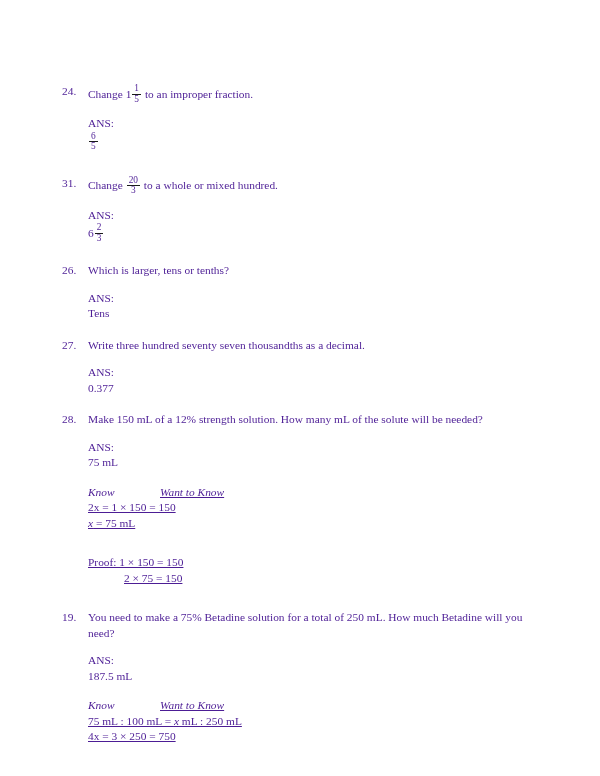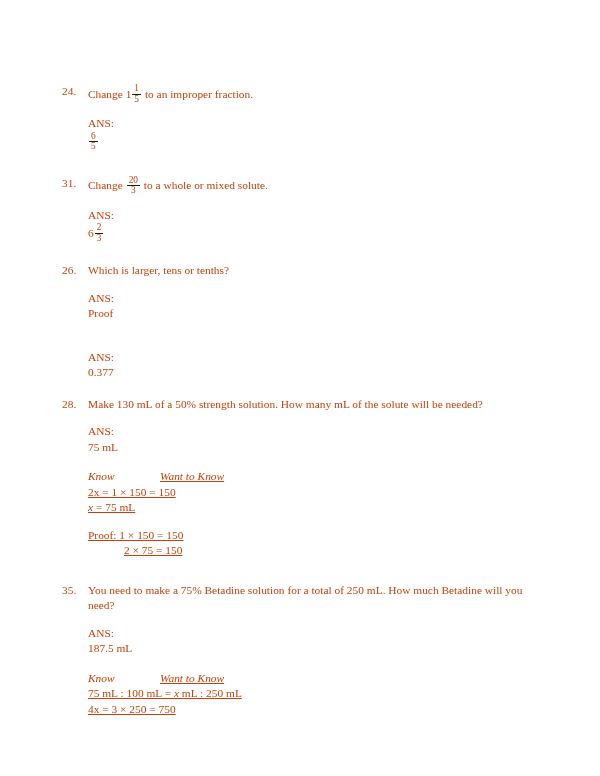--- a/index.html
+++ b/index.html
@@ -6,21 +6,21 @@
     margin: 0;
     padding: 0;
     background: #ffffff;
   }
   .page {
     position: relative;
     width: 600px;
     height: 776px;
     background: #ffffff;
     font-family: "Liberation Serif", "DejaVu Serif", serif;
-    color: #c2410c;
+    color: #4c1d95;
     overflow: hidden;
   }
   .content {
     position: absolute;
     left: 62px;
     top: 84px;
     width: 470px;
   }
 
   
@@ -74,21 +74,21 @@
   .work-head .col2 {
     display: inline-block;
     width: 72px;
   }
   .work-line {
     font-size: 11.4px;
     line-height: 15.5px;
     white-space: pre;
   }
   .proof {
-    margin-top: 12px;
+    margin-top: 24px;
   }
   .proof-line {
     font-size: 11.4px;
     line-height: 15.5px;
     white-space: pre;
   }
   .proof-line.cont { padding-left: 36px; }
 
   
   .frac {
@@ -127,77 +127,81 @@
         <div class="ans-label">ANS:</div>
         <div class="ans-value"><span class="frac"><span class="num">6</span><span class="den">5</span></span></div>
       </div>
     </div>
 
     <div class="spacer-24"></div>
 
     <div class="qblock">
       <div class="qline">
         <span class="qnum">31.</span>
-        <span class="qtext"><span>Change</span><span>&nbsp;</span><span class="frac"><span class="num">20</span><span class="den">3</span></span><span>&nbsp;</span><span>to a whole or mixed solute.</span></span>
+        <span class="qtext"><span>Change</span><span>&nbsp;</span><span class="frac"><span class="num">20</span><span class="den">3</span></span><span>&nbsp;</span><span>to a whole or mixed hundred.</span></span>
       </div>
       <div class="ansblock">
         <div class="ans-label">ANS:</div>
         <div class="ans-value"><span class="mixed"><span>6</span><span class="frac"><span class="num">2</span><span class="den">3</span></span></span></div>
       </div>
     </div>
 
     <div class="spacer-20"></div>
 
     <div class="qblock">
       <div class="qline">
         <span class="qnum">26.</span>
         <span class="qtext">Which is larger, tens or tenths?</span>
       </div>
       <div class="ansblock">
         <div class="ans-label">ANS:</div>
-        <div class="ans-value">Proof</div>
+        <div class="ans-value">Tens</div>
       </div>
     </div>
 
     <div class="spacer-16"></div>
 
     <div class="qblock">
+      <div class="qline">
+        <span class="qnum">27.</span>
+        <span class="qtext">Write three hundred seventy seven thousandths as a decimal.</span>
+      </div>
       <div class="ansblock">
         <div class="ans-label">ANS:</div>
         <div class="ans-value">0.377</div>
       </div>
     </div>
 
     <div class="spacer-16"></div>
 
     <div class="qblock">
       <div class="qline">
         <span class="qnum">28.</span>
-        <span class="qtext">Make 130 mL of a 50% strength solution. How many mL of the solute will be needed?</span>
+        <span class="qtext">Make 150 mL of a 12% strength solution. How many mL of the solute will be needed?</span>
       </div>
       <div class="ansblock">
         <div class="ans-label">ANS:</div>
         <div class="ans-value">75 mL</div>
       </div>
       <div class="work">
         <div class="work-head"><span class="col2">Know</span><span>Want to Know</span></div>
         <div class="work-line">2x = 1 × 150 = 150</div>
         <div class="work-line"><span class="ital">x</span> = 75 mL</div>
         <div class="proof">
           <div class="proof-line">Proof:&nbsp;1 × 150 = 150</div>
           <div class="proof-line cont">2 × 75 = 150</div>
         </div>
       </div>
     </div>
 
     <div class="spacer-24"></div>
 
     <div class="qblock">
       <div class="qline">
-        <span class="qnum">35.</span>
+        <span class="qnum">19.</span>
         <span class="qtext">You need to make a 75% Betadine solution for a total of 250 mL. How much Betadine will you need?</span>
       </div>
       <div class="ansblock">
         <div class="ans-label">ANS:</div>
         <div class="ans-value">187.5 mL</div>
       </div>
       <div class="work">
         <div class="work-head"><span class="col2">Know</span><span>Want to Know</span></div>
         <div class="work-line">75 mL : 100 mL = <span class="ital">x</span> mL : 250 mL</div>
         <div class="work-line">4x = 3 × 250 = 750</div>

